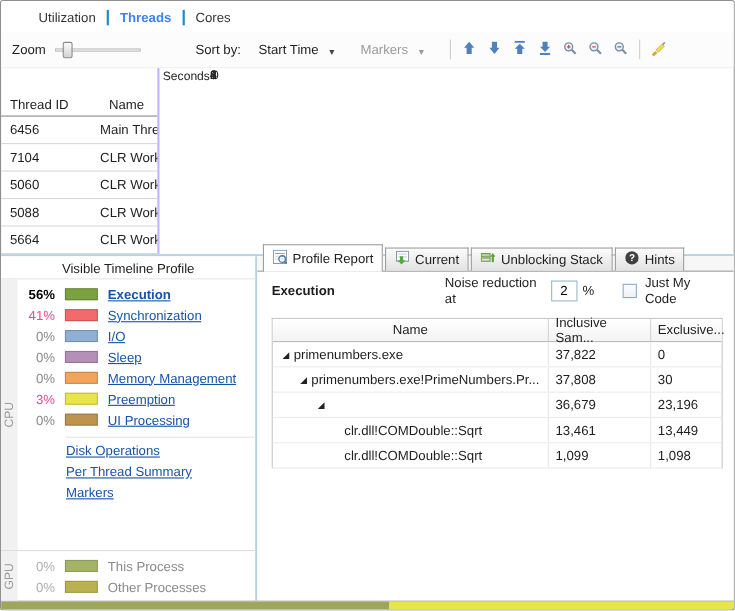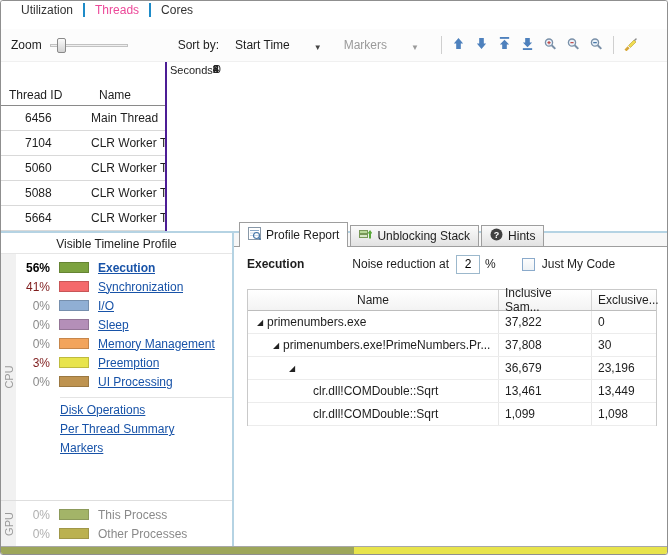--- a/index.html
+++ b/index.html
@@ -1,47 +1,47 @@
 <!DOCTYPE html>
 <html><head>
 <meta charset="utf-8">
 <style>
   *{box-sizing:border-box;margin:0;padding:0}
   html,body{width:668px;height:555px;overflow:hidden}
   body{font-family:"Liberation Sans",sans-serif;font-size:12px;color:#1e1e1e;background:#eee}
   .window{width:668px;height:555px;background:#fff;border:1px solid #8f8f8f;border-radius:3px;display:flex;flex-direction:column;overflow:hidden}
 
   
-  .viewtabs{display:flex;height:28px;padding:2px 10px 0;background:#fff}
+  .viewtabs{display:flex;align-items:center;height:28px;padding:2px 24px 0;background:#fff}
   .vtab{padding:0 10px;color:#333;cursor:pointer}
-  .vtab.active{color:#ec4899;font-weight:normal}
+  .vtab.active{color:#3b82f6;font-weight:bold}
   .vtab-sep{width:2px;height:14px;background:#1e8bc8}
 
   
   .toolbar{display:flex;align-items:center;height:32px;padding:0 10px;background:#fcfcfc}
   .tb-label{margin-right:8px}
   .slider{position:relative;width:78px;height:18px;margin-right:10px}
   .slider-track{position:absolute;left:0;right:0;top:8px;height:3px;background:#efefef;border:1px solid #c2c2c2}
   .slider-thumb{position:absolute;left:7px;top:2px;width:9px;height:15px;background:linear-gradient(#fbfbfb,#d2d2d2);border:1px solid #8a8a8a;border-radius:2px}
-  .combo{display:flex;align-items:flex-end;gap:24px;padding:3px 7px;border:1px solid transparent;cursor:pointer}
+  .combo{display:flex;align-items:flex-end;gap:8px;padding:3px 7px;border:1px solid transparent;cursor:pointer}
   .combo .ca{font-size:8px;color:#444}
   .combo.disabled{color:#9a9a9a}
   .combo.disabled .ca{color:#9a9a9a}
   .tb-btn{width:21px;height:21px;display:flex;align-items:center;justify-content:center;margin:0 1px;border:1px solid transparent;cursor:pointer}
   .tb-sep{width:1px;height:18px;background:#cfcfcf;margin:0 5px}
   .sp{flex:0 0 auto}
 
   
   .timeline{display:flex;flex:0 0 auto;border-top:1px solid #f0f0f0}
-  .tl-left{width:166px;flex:none;border-right:2px solid #4c1d95}
+  .tl-left{width:144px;flex:none;border-right:2px solid #c4b5fd}
   .tl-left-head{height:44px;position:relative;border-bottom:1px solid #8a8a8a}
   .tl-left-head .c1{position:absolute;left:8px;bottom:3px}
   .tl-left-head .c2{position:absolute;left:98px;bottom:3px}
   .t-row{height:25px;display:flex;align-items:center;border-bottom:1px solid #d9d9d9}
-  .t-row .id{width:90px;padding-left:24px}
+  .t-row .id{width:90px;padding-left:8px}
   .t-row .nm{flex:1;white-space:nowrap;overflow:hidden}
   .tl-right{flex:1;min-width:0;display:flex;flex-direction:row}
   .seconds{height:15px;padding:2px 0 0 3px;font-size:11px}
   .ruler{height:29px;position:relative}
   .ruler .rl{position:absolute;top:1px;font-size:11px;color:#222}
   .ruler .rl:nth-of-type(1){left:2px}
   .ruler .rl:nth-of-type(2){left:22.2%}
   .ruler .rl:nth-of-type(3){left:44.4%}
   .ruler .rl:nth-of-type(4){left:66.6%}
   .ruler .rl:nth-of-type(5){left:88.8%}
@@ -70,38 +70,38 @@
   .lp-title{height:21px;text-align:center;padding-top:4px;border-bottom:1px solid #e6e6e6}
   .lp-section{display:flex}
   .lp-section.cpu{flex:1}
   .lp-section.gpu{height:46px;border-top:1px solid #dedede}
   .axis-strip{width:15px;background:#f1f1f1;position:relative;flex:none}
   .axis-strip span{position:absolute;top:50%;left:50%;transform:translate(-50%,-50%) rotate(-90deg);color:#9a9a9a;font-size:11px}
   .lp-content{flex:1;padding-top:4px;min-width:0}
   .lg-row{display:flex;align-items:center;height:19px}
   .lg-pct{width:34px;text-align:right;color:#8a8a8a;flex:none}
   .lg-pct.strong{color:#000;font-weight:bold}
-  .lg-pct.mid{color:#7f1d1d}
+  .lg-pct.mid{color:#ec4899}
   .lg-swatch{width:30px;height:11px;margin:0 9px 0 9px;flex:none;border:1px solid rgba(0,0,0,.18)}
   .lg-link{color:#1853a8;text-decoration:underline;cursor:pointer;white-space:nowrap;overflow:hidden}
   .lg-link.bold{font-weight:bold}
   .lp-links{margin:6px 0 4px 44px;padding-top:5px;border-top:1px solid #e4e4e4}
   .lp-links a{display:block;height:19px;color:#1853a8;text-decoration:underline;cursor:pointer}
   .gpu-label{color:#8a8a8a;white-space:nowrap}
   .gpu .lg-pct{color:#b0b0b0}
   .gpu .lg-swatch{opacity:.85}
 
   
   .right-panel{flex:1;min-width:0;display:flex;flex-direction:column;background:#fff}
   .rp-tabs{display:flex;align-items:flex-end;height:14px;padding-left:5px;background:#f7f7f7;border-bottom:1px solid #9e9e9e}
   .rp-tab{display:flex;align-items:center;gap:5px;height:21px;padding:0 8px;margin-right:2px;border:1px solid #9e9e9e;border-bottom:none;background:linear-gradient(#fbfbfb,#e2e2e2);cursor:pointer;white-space:nowrap}
   .rp-tab.active{height:25px;margin-bottom:-1px;background:#fff;font-weight:normal}
   .rp-controls{display:flex;align-items:center;height:34px;padding:0 13px;flex:none}
   .rp-exec{font-weight:bold}
-  .noise-label{margin-left:48px}
+  .noise-label{margin-left:100px}
   .noise-input{width:24px;height:19px;margin:0 5px 0 7px;border:1px solid #9cb8cc;text-align:center;font:inherit;padding:0}
   .pct-sign{margin-right:26px}
   .checkbox{width:13px;height:13px;border:1px solid #8aaacb;background:linear-gradient(#fdfdfd,#eef2f5);margin-right:7px;flex:none;cursor:pointer}
   .rp-table{margin:8px 10px 0 13px;border:1px solid #c9c9c9;border-bottom:none;flex:none}
   .tbl-head{display:flex;height:21px;background:linear-gradient(#fff,#f3f3f3);border-bottom:1px solid #bdbdbd}
   .th{display:flex;align-items:center;padding:0 6px;border-right:1px solid #d4d4d4;cursor:pointer}
   .th.name{flex:1;justify-content:center}
   .th.incl{width:93px;flex:none}
   .th.excl{width:64px;flex:none;border-right:none}
   .tr{display:flex;height:23px;border-bottom:1px solid #ececec;cursor:pointer}
@@ -347,20 +347,29 @@
                 <line x1="2" y1="3.5" x2="11" y2="3.5" stroke="#88a8c8"></line>
                 <line x1="2" y1="6" x2="11" y2="6" stroke="#c8d8e8"></line>
                 <line x1="2" y1="8.5" x2="11" y2="8.5" stroke="#c8d8e8"></line>
                 <circle cx="8.5" cy="8.5" r="3" fill="none" stroke="#4878a8" stroke-width="1.2"></circle>
                 <line x1="10.7" y1="10.7" x2="12.5" y2="12.5" stroke="#4878a8" stroke-width="1.5"></line>
               </svg></span>
           <span>Profile Report</span>
         </div>
         <div class="rp-tab">
           <span><svg width="13" height="13" viewBox="0 0 13 13">
+                <rect x="1.5" y="0.5" width="11" height="9" fill="#fff" stroke="#8898a8"></rect>
+                <line x1="3" y1="3" x2="11" y2="3" stroke="#c8d8e8"></line>
+                <line x1="3" y1="5.5" x2="11" y2="5.5" stroke="#c8d8e8"></line>
+                <path d="M7.5 5v3.5h2.3L6 12.5 2.2 8.5h2.3V5z" fill="#58a838"></path>
+              </svg></span>
+          <span>Current</span>
+        </div>
+        <div class="rp-tab">
+          <span><svg width="13" height="13" viewBox="0 0 13 13">
                 <rect x="0.5" y="2.5" width="8" height="3" fill="#b8d898" stroke="#789858"></rect>
                 <rect x="0.5" y="6.5" width="8" height="3" fill="#d8e8c8" stroke="#789858"></rect>
                 <path d="M10 10.5v-5H8.5L11 2l2.5 3.5H12v5z" fill="#58a838"></path>
               </svg></span>
           <span>Unblocking Stack</span>
         </div>
         <div class="rp-tab">
           <span><svg width="13" height="13" viewBox="0 0 13 13">
                 <circle cx="6.5" cy="6.5" r="6" fill="#404040"></circle>
                 <text x="6.5" y="9.6" text-anchor="middle" font-size="9" font-weight="bold" fill="#fff" font-family="Liberation Sans, sans-serif">?</text>

